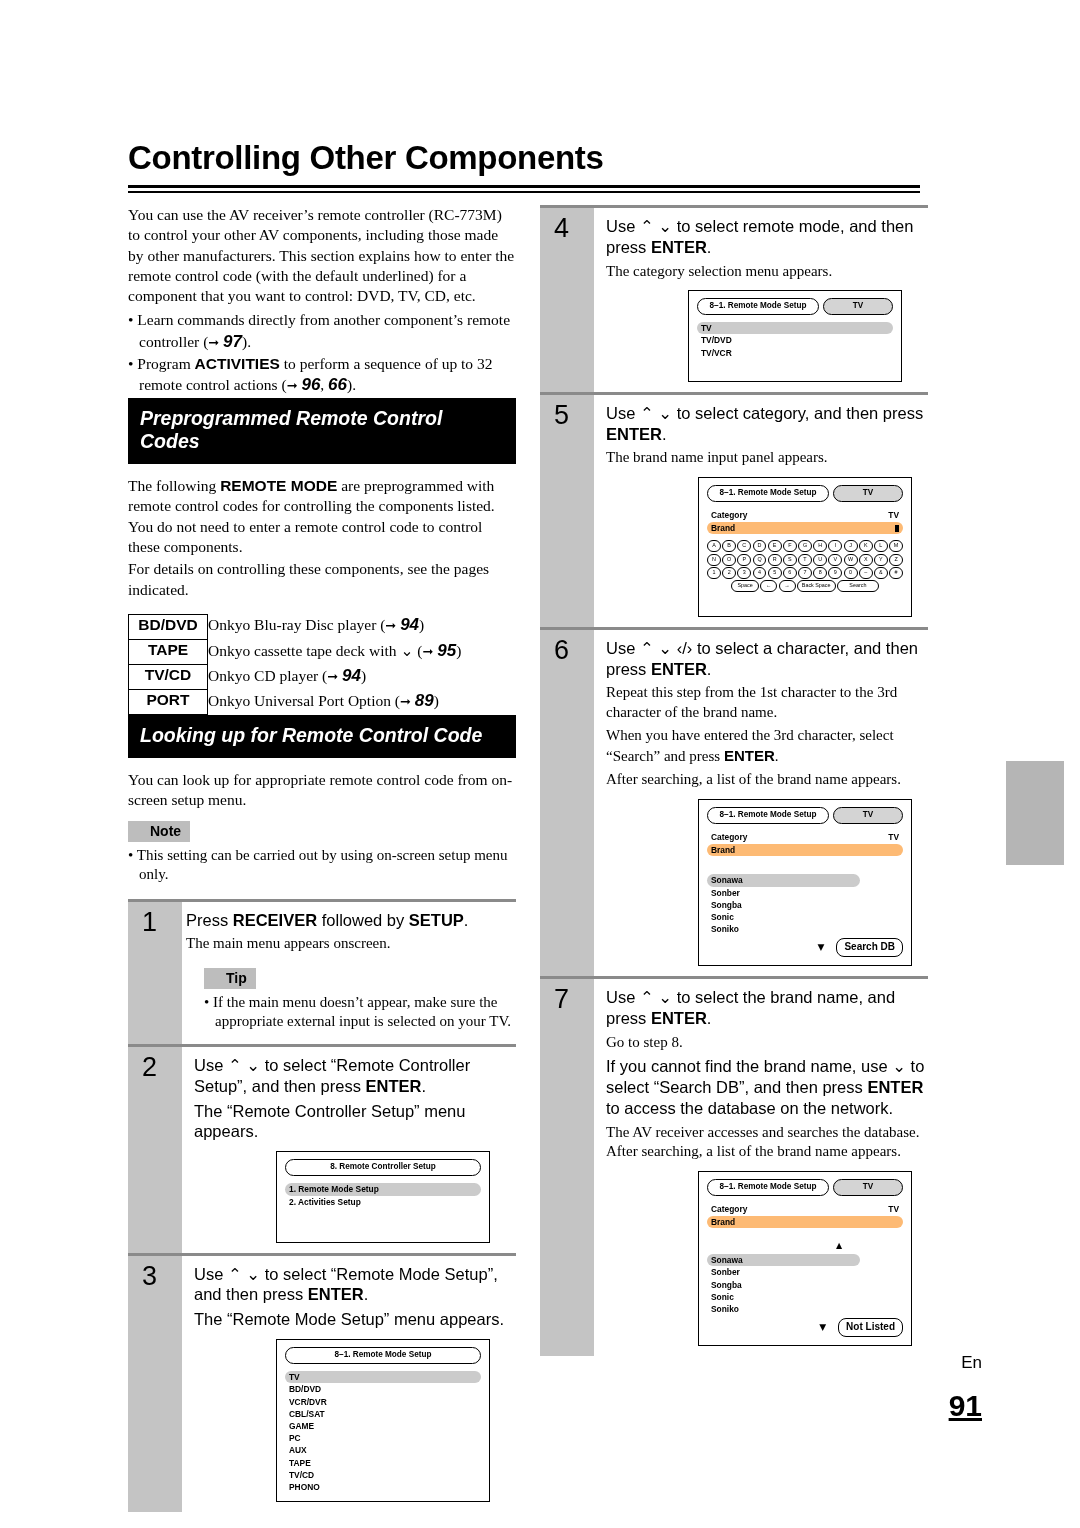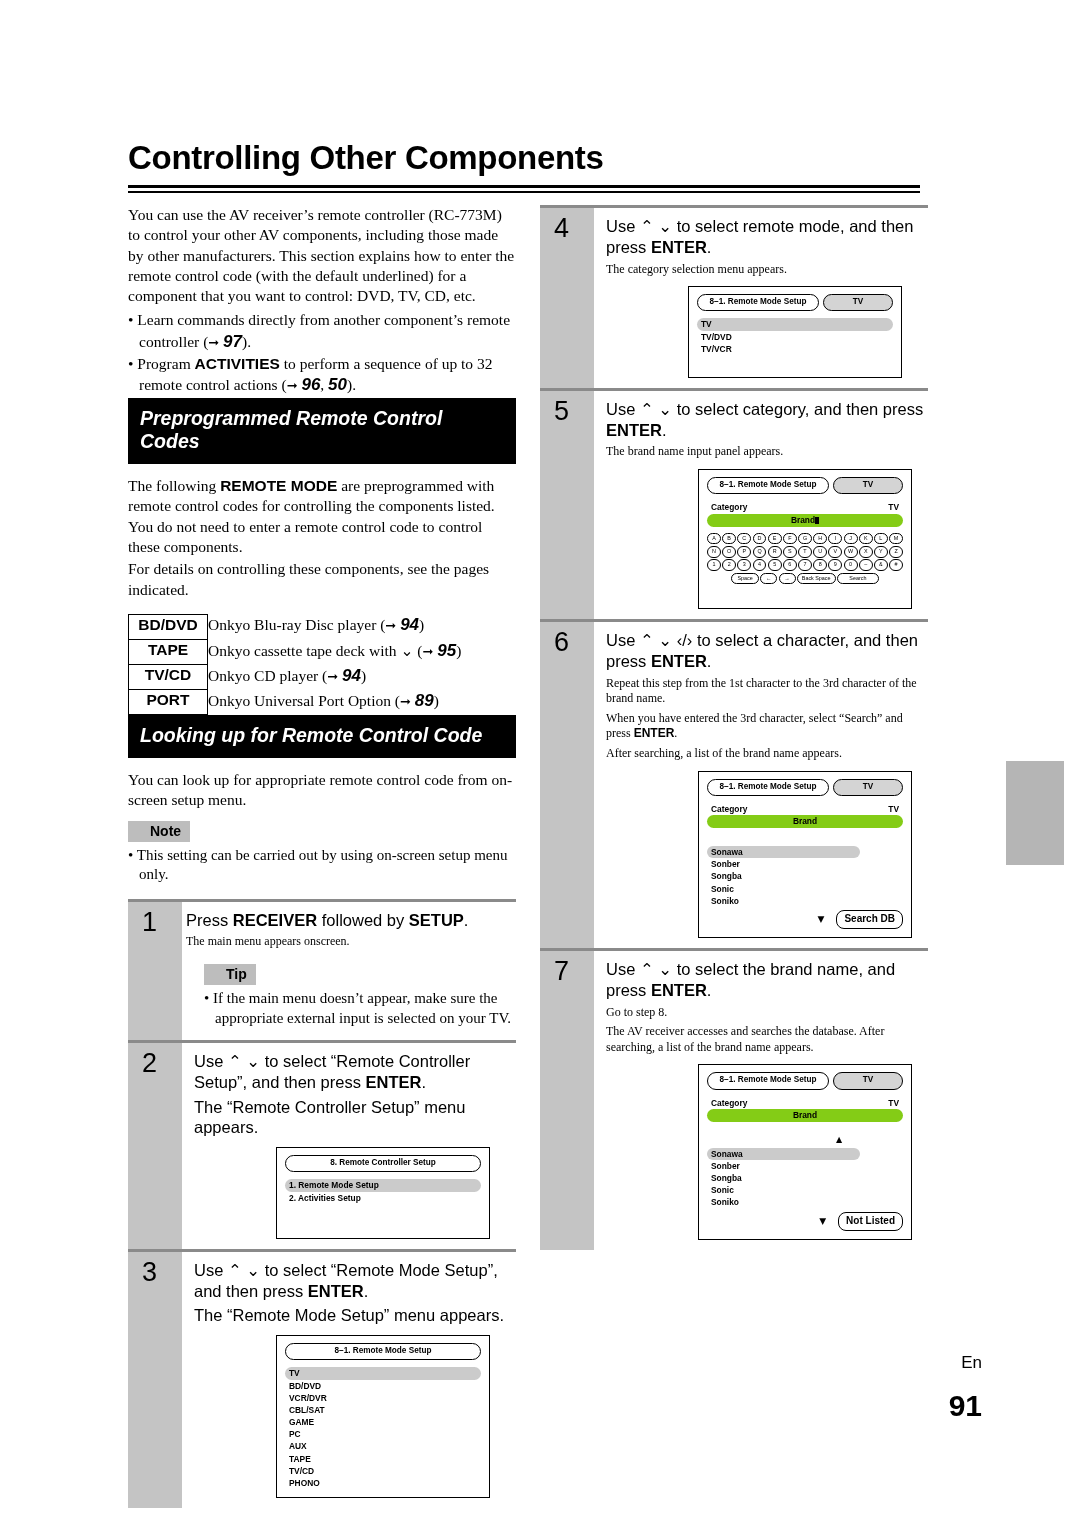--- a/index.html
+++ b/index.html
@@ -171,21 +171,21 @@
     margin-left: 66px;
     padding: 8px 0 10px 0;
   }
   .step-head {
     font-family: "Liberation Sans", sans-serif;
     font-size: 16.5px;
     line-height: 1.26;
     margin: 0 0 4px 0;
   }
   .step-sub {
-    font-size: 12px;
+    font-size: 15px;
     line-height: 1.3;
     margin: 0 0 4px 0;
   }
   .step-sub.sansline {
     font-family: "Liberation Sans", sans-serif;
     font-size: 16.5px;
     line-height: 1.26;
   }
   .step-inner {
     position: relative;
@@ -249,21 +249,21 @@
   .osd-row {
     display: flex;
     justify-content: space-between;
     font-family: "Liberation Sans", sans-serif;
     font-weight: bold;
     font-size: 8.4px;
     line-height: 1.5;
     padding: 0 4px;
     border-radius: 7px;
   }
-  .osd-row.sel { background: #84cc16; justify-content: center; }
+  .osd-row.sel { background: #fdba74; }
   .cursor-box {
     display: inline-block;
     width: 4px;
     height: 7px;
     background: #000;
     vertical-align: -1px;
   }
   .osd-spacer { height: 26px; }
   .osd-spacer.sm { height: 14px; }
 
@@ -351,20 +351,21 @@
     font-family: "Liberation Sans", sans-serif;
     font-size: 17px;
     display: block;
     margin-bottom: 20px;
   }
   .footer .num {
     font-family: "Liberation Sans", sans-serif;
     font-weight: bold;
     font-size: 30px;
     display: block;
+    text-decoration: underline;
   }
 </style>
 </head>
 <body>
 
 <div class="page">
 
   <div class="title-block">
     <h1 class="page-title">Controlling Other Components</h1>
     <div class="title-rules">
@@ -372,21 +373,21 @@
       <div class="r2"></div>
     </div>
   </div>
 
   <div class="col-left">
 
     <p class="body">You can use the AV receiver’s remote controller (RC-773M) to control your other AV components, including those made by other manufacturers. This section explains how to enter the remote control code (with the default underlined) for a component that you want to control: DVD, TV, CD, etc.</p>
 
     <ul class="bullets">
       <li>• <span>Learn commands directly from another component’s remote controller (</span><span class="arrow">➞</span>&nbsp;<span class="pg">97</span><span>).</span></li>
-      <li>• <span>Program </span><span class="sans-b">ACTIVITIES</span><span> to perform a sequence of up to 32 remote control actions (</span><span class="arrow">➞</span>&nbsp;<span class="pg">96</span>, <span class="pg">50</span><span>).</span></li>
+      <li>• <span>Program </span><span class="sans-b">ACTIVITIES</span><span> to perform a sequence of up to 32 remote control actions (</span><span class="arrow">➞</span>&nbsp;<span class="pg">96</span>, <span class="pg">66</span><span>).</span></li>
     </ul>
 
     <div class="section-bar">Preprogrammed Remote Control Codes</div>
 
     <p class="body"><span>The following </span><span class="sans-b">REMOTE MODE</span><span> are preprogrammed with remote control codes for controlling the components listed. You do not need to enter a remote control code to control these components.</span></p>
 
     <p class="body">For details on controlling these components, see the pages indicated.</p>
 
     <table class="mode-table">
       <tbody>
@@ -657,20 +658,21 @@
     </div>
 
     <div class="step">
       <div class="step-num-col"></div>
       <div class="step-inner">
         <div style="display:flex;">
           <div class="step-num">7</div>
           <div class="step-body" style="margin-left:12px;flex:1;">
             <p class="step-head"><span>Use </span><span class="sans">⌃ ⌄</span><span> to select the brand name, and press </span><span class="sans-b">ENTER</span><span>.</span></p>
             <p class="step-sub">Go to step 8.</p>
+            <p class="step-sub sansline"><span>If you cannot find the brand name, use </span><span class="sans">⌄</span><span> to select “Search DB”, and then press </span><span class="sans-b">ENTER</span><span> to access the database on the network.</span></p>
             <p class="step-sub">The AV receiver accesses and searches the database. After searching, a list of the brand name appears.</p>
 
             <div class="osd wide">
               <div class="osd-title-row">
                 <div class="osd-pill title">8–1.  Remote Mode Setup</div>
                 <div class="osd-pill mode">TV</div>
               </div>
               <div class="osd-list">
                 <div class="osd-row">
                   <span>Category</span>

